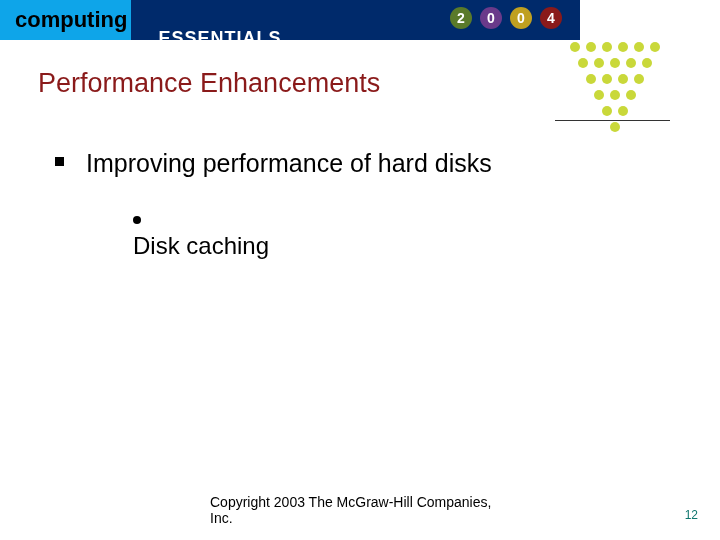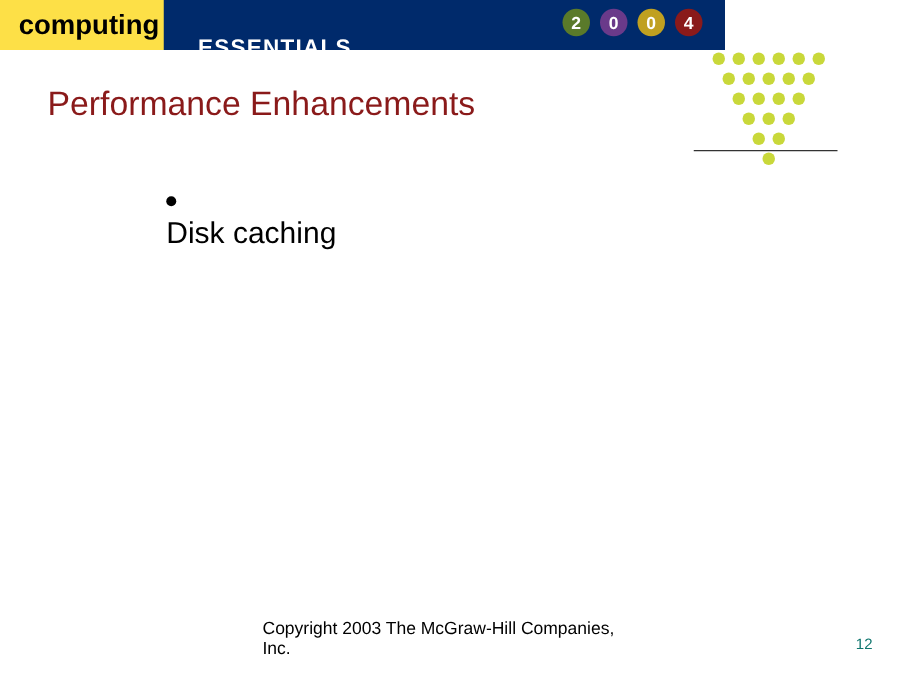--- a/index.html
+++ b/index.html
@@ -17,21 +17,21 @@
     background: #002a6b;
     display: flex;
     align-items: center;
     padding-left: 15px;
     width: 580px;
   }
   .brand-computing {
     font-weight: bold;
     font-size: 22px;
     color: #000;
-    background: #fde047;
+    background: #0ea5e9;
     padding: 0 4px 0 0;
     margin-right: 12px;
     position: relative;
     left: -15px;
     padding-left: 15px;
     height: 40px;
     line-height: 40px;
   }
   .brand-essentials {
     font-weight: bold;
@@ -191,20 +191,24 @@
   <span class="dot" style="background:#c9d83a;left:56px;top:54px"></span>
   <span class="dot" style="background:#c9d83a;left:32px;top:70px"></span>
   <span class="dot" style="background:#c9d83a;left:48px;top:70px"></span>
   <span class="dot" style="background:#c9d83a;left:40px;top:86px"></span>
 </div>
 
 <h1 class="slide-title">Performance Enhancements</h1>
 <div class="title-rule"></div>
 
 <div class="content">
+  <div class="bullet-l1">
+    <span class="dot-bullet"></span>
+    <span class="txt">Improving performance of hard disks</span>
+  </div>
   <div class="sub-list">
     <div class="bullet-l2">
       <span class="dot-bullet"></span>
       <span class="txt">Disk caching</span>
     </div>
   </div>
 </div>
 
 <div class="footer-copy">Copyright 2003 The McGraw-Hill Companies, Inc.</div>
 <div class="page-num">12</div>

